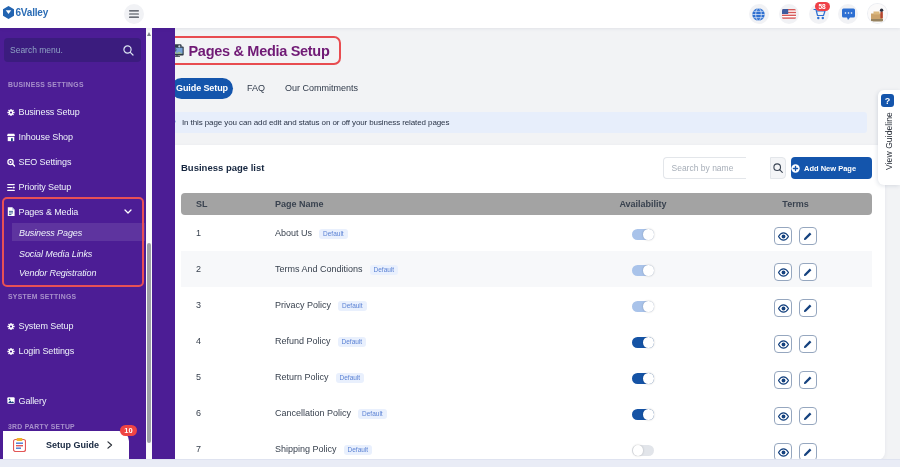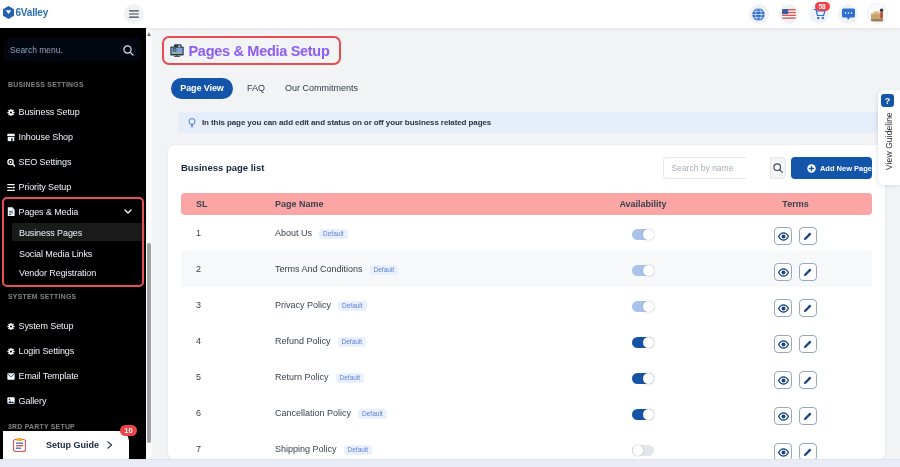--- a/index.html
+++ b/index.html
@@ -4,60 +4,60 @@
 <style>
 *{margin:0;padding:0;box-sizing:border-box;}
 html,body{width:900px;height:467px;overflow:hidden;font-family:"Liberation Sans",sans-serif;background:#f2f3f5;}
 
 #header{position:absolute;left:0;top:0;width:900px;height:28px;background:#fff;z-index:30;box-shadow:0 1px 3px rgba(30,40,80,.08);}
 #logo{position:absolute;left:2.5px;top:5.5px;display:flex;align-items:center;}
 #logotext{font-size:10px;font-weight:bold;color:#2a6cb5;margin-left:2px;letter-spacing:-.2px;}
 .hcirc{position:absolute;top:4px;width:20px;height:20px;border-radius:50%;background:#f1f2f5;display:flex;align-items:center;justify-content:center;}
 #burger{left:123.5px;}
 
-#sidebar{position:absolute;left:0;top:28px;width:146px;height:432px;background:#000000;z-index:5;}
+#sidebar{position:absolute;left:0;top:28px;width:175px;height:432px;background:#4c1d95;z-index:5;}
 #sbsearch{position:absolute;left:4px;top:10px;width:137px;height:24px;background:rgba(8,28,60,.25);border-radius:4px;display:flex;align-items:center;}
 #sbsearch span{color:#8fa3c4;font-size:8.5px;margin-left:6px;flex:1;}
 .slabel{position:absolute;left:8px;color:rgba(255,255,255,.5);font-size:6.8px;font-weight:bold;letter-spacing:.3px;}
 .mi{position:absolute;left:0;width:145px;height:22px;display:flex;align-items:center;color:#eef3fa;font-size:9px;letter-spacing:-.1px;}
 .mi .ic{width:8px;height:9px;margin-left:6.5px;margin-right:4px;flex:none;display:flex;align-items:center;}
-.sub{padding-left:19px;}
+.sub{padding-left:19px;font-style:italic;}
 .chev{position:absolute;right:13px;}
 #pagesbox{position:absolute;left:2px;top:169px;width:142px;height:90px;border:2px solid #e85055;border-radius:5px;z-index:6;}
 #subactive{position:absolute;left:12px;top:195px;width:133px;height:18px;background:rgba(255,255,255,.1);}
 
 #gutter{position:absolute;left:145.5px;top:28px;width:6.5px;height:439px;background:#fafafa;z-index:6;}
 #thumb{position:absolute;left:1px;top:215px;width:4.5px;height:200px;background:#9da0a6;border-radius:3px;}
 #uparrow{position:absolute;left:1px;top:4px;width:0;height:0;border-left:2.5px solid transparent;border-right:2.5px solid transparent;border-bottom:4px solid #7b7f87;}
 
 #setupguide{position:absolute;left:3px;top:431px;width:126px;height:28px;background:#fff;border-radius:0 10px 0 0;display:flex;align-items:center;z-index:7;}
 #sgbadge{position:absolute;left:120px;top:425px;width:17px;height:11px;background:#ef4444;color:#fff;border-radius:6px;font-size:7.5px;font-weight:bold;text-align:center;line-height:11px;z-index:8;}
 
 #content{position:absolute;left:152px;top:28px;width:748px;height:439px;background:#f2f3f5;}
 #titlebox{position:absolute;left:9.5px;top:8px;width:179px;height:29px;border:2px solid #e84c50;border-radius:7px;display:flex;align-items:center;white-space:nowrap;}
-#titlebox h1{font-size:14.5px;color:#8b5cf6;letter-spacing:-.3px;margin-left:5px;}
+#titlebox h1{font-size:14.5px;color:#701a75;letter-spacing:-.3px;margin-left:5px;}
 #tabs{position:absolute;left:0;top:49.5px;height:21px;width:400px;}
 .tab{position:absolute;font-size:9px;color:#2f3949;line-height:21px;}
 #tab1{left:19px;top:0;background:#1455ac;color:#fff;border-radius:10.5px;width:62px;height:21px;text-align:center;font-weight:bold;letter-spacing:-.1px;}
 #tab2{left:95px;}
 #tab3{left:133px;}
-#infobar{position:absolute;left:26px;top:84px;width:709px;height:21px;background:#e7eefb;border-radius:3px;display:flex;align-items:center;font-weight:bold;}
+#infobar{position:absolute;left:6px;top:84px;width:709px;height:21px;background:#e7eefb;border-radius:3px;display:flex;align-items:center;}
 #infobar span{font-size:8px;letter-spacing:-.1px;color:#2a3447;margin-left:6px;}
 
 #card{position:absolute;left:16px;top:117px;width:717px;height:315px;background:#fff;border-radius:8px;box-shadow:0 1px 4px rgba(20,40,80,.06);}
 #cardhead{position:absolute;left:13px;top:12px;right:13px;height:22px;}
 #cardhead h2{font-size:9.5px;color:#16263f;position:absolute;top:0;line-height:22px;}
 #searchwrap{position:absolute;right:86.5px;top:0;width:123px;height:22px;display:flex;gap:24px;}
 #searchinput{width:104px;height:22px;border:1px solid #e3e6ea;border-right:none;border-radius:4px 0 0 4px;background:#fff;font-size:8.5px;color:#a7aeb8;display:flex;align-items:center;padding-left:8px;}
 #searchbtn{width:19px;height:22px;border:1px solid #e3e6ea;border-radius:0 4px 4px 0;background:#f4f5f7;display:flex;align-items:center;justify-content:center;}
-#addbtn{position:absolute;right:0;top:0;width:81px;height:22px;background:#1455ac;border-radius:4px;color:#fff;font-size:7.5px;font-weight:bold;display:flex;align-items:center;justify-content:flex-end;}
+#addbtn{position:absolute;right:0;top:0;width:81px;height:22px;background:#1455ac;border-radius:4px;color:#fff;font-size:7.5px;font-weight:bold;display:flex;align-items:center;justify-content:flex-start;}
 
 #table{position:absolute;left:13px;top:48px;width:691px;}
 .trow{display:flex;align-items:center;height:36px;}
-.thead{height:22px;background:#fca5a5;border-radius:4px;font-weight:bold;color:#1c2c4a;font-size:9px;}
+.thead{height:22px;background:#a3a3a3;border-radius:4px;font-weight:bold;color:#1c2c4a;font-size:9px;}
 .c1{width:94px;padding-left:15px;flex:none;}
 .c2{flex:1;display:flex;align-items:center;}
 .c3{width:200px;flex:none;display:flex;justify-content:center;}
 .c4{width:129px;flex:none;display:flex;justify-content:center;padding-right:24px;gap:7.5px;}
 .trow{font-size:9px;color:#39424f;}
 .stripe{background:#f7f8fa;}
 .badge{background:#e9f0fd;color:#5b82d4;font-size:6.5px;border-radius:3px;padding:1.5px 4px;margin-left:7px;line-height:1;position:relative;top:1px;}
 .toggle{width:22px;height:11.5px;border-radius:6px;position:relative;top:1.5px;}
 .ton-l{background:#a9c3ea;}
 .ton-d{background:#1553a5;}
@@ -216,26 +216,20 @@
   <div class="mi" style="top:287px;"><span class="ic">
         <svg width="9" height="9" viewBox="0 0 10 10">
           <path fill-rule="evenodd" d="M9.49 4.01 L9.49 5.99 L8.12 5.69 L7.70 6.72 L8.87 7.48 L7.48 8.87 L6.72 7.70 L5.69 8.12 L5.99 9.49 L4.01 9.49 L4.31 8.12 L3.28 7.70 L2.52 8.87 L1.13 7.48 L2.30 6.72 L1.88 5.69 L0.51 5.99 L0.51 4.01 L1.88 4.31 L2.30 3.28 L1.13 2.52 L2.52 1.13 L3.28 2.30 L4.31 1.88 L4.01 0.51 L5.99 0.51 L5.69 1.88 L6.72 2.30 L7.48 1.13 L8.87 2.52 L7.70 3.28 L8.12 4.31 Z M6.40 5.00 A1.4 1.4 0 1 0 3.60 5.00 A1.4 1.4 0 1 0 6.40 5.00 Z" fill="#fff"></path>
         </svg>
       </span>System Setup</div>
   <div class="mi" style="top:312px;"><span class="ic">
         <svg width="9" height="9" viewBox="0 0 10 10">
           <path fill-rule="evenodd" d="M9.49 4.01 L9.49 5.99 L8.12 5.69 L7.70 6.72 L8.87 7.48 L7.48 8.87 L6.72 7.70 L5.69 8.12 L5.99 9.49 L4.01 9.49 L4.31 8.12 L3.28 7.70 L2.52 8.87 L1.13 7.48 L2.30 6.72 L1.88 5.69 L0.51 5.99 L0.51 4.01 L1.88 4.31 L2.30 3.28 L1.13 2.52 L2.52 1.13 L3.28 2.30 L4.31 1.88 L4.01 0.51 L5.99 0.51 L5.69 1.88 L6.72 2.30 L7.48 1.13 L8.87 2.52 L7.70 3.28 L8.12 4.31 Z M6.40 5.00 A1.4 1.4 0 1 0 3.60 5.00 A1.4 1.4 0 1 0 6.40 5.00 Z" fill="#fff"></path>
         </svg>
       </span>Login Settings</div>
-  <div class="mi" style="top:337px;"><span class="ic">
-        <svg width="9" height="9" viewBox="0 0 11 11">
-          <rect x="0.5" y="1" width="10" height="9" rx="1" fill="#fff"></rect>
-          <path d="M1 2 L5.5 6 L10 2" fill="none" stroke="#15427e" stroke-width="1.2"></path>
-        </svg>
-      </span>Email Template</div>
   <div class="mi" style="top:361.5px;"><span class="ic">
         <svg width="9" height="9" viewBox="0 0 11 11">
           <rect x="0.5" y="1" width="10" height="9" rx="1.5" fill="#fff"></rect>
           <circle cx="3.5" cy="4" r="1.1" fill="#15427e"></circle>
           <path d="M1.5 9 L4.5 5.5 L6.5 8 L8 6.5 L9.8 9 Z" fill="#15427e"></path>
         </svg>
       </span>Gallery</div>
   <div class="slabel" style="top:394.5px;">3RD PARTY SETUP</div>
 </div>
 
@@ -253,21 +247,21 @@
         <path d="M1.4 9.7 L4.5 7 L7 9.2 L9 7.8 L12.6 9.7 Z" fill="#9fc08a"></path>
         <circle cx="4.6" cy="5.8" r="1.9" fill="#394556"></circle>
         <circle cx="4.6" cy="5.8" r="0.9" fill="#8fb4e2"></circle>
         <circle cx="9.3" cy="2.3" r="1.1" fill="#cdd6e4"></circle>
         <rect x="5.7" y="11.4" width="2.6" height="0.9" fill="#323b49"></rect>
         <rect x="4" y="12.2" width="6" height="0.8" fill="#38414f"></rect>
       </svg>
     <h1>Pages &amp; Media Setup</h1>
   </div>
   <div id="tabs">
-    <div class="tab" id="tab1">Page View</div>
+    <div class="tab" id="tab1">Guide Setup</div>
     <div class="tab" id="tab2">FAQ</div>
     <div class="tab" id="tab3">Our Commitments</div>
   </div>
   <div id="infobar">
     <svg width="8" height="10" viewBox="0 0 8 10" style="margin-left:10px;">
         <path d="M4 0.5 A3 3 0 0 1 4 6.5 A3 3 0 0 1 4 0.5 Z" fill="none" stroke="#4a78d0" stroke-width="1"></path>
         <line x1="2.8" y1="7.6" x2="5.2" y2="7.6" stroke="#4a78d0" stroke-width="0.9"></line>
         <line x1="3.1" y1="9" x2="4.9" y2="9" stroke="#4a78d0" stroke-width="0.9"></line>
       </svg>
     <span>In this page you can add edit and status on or off your business related pages</span>

